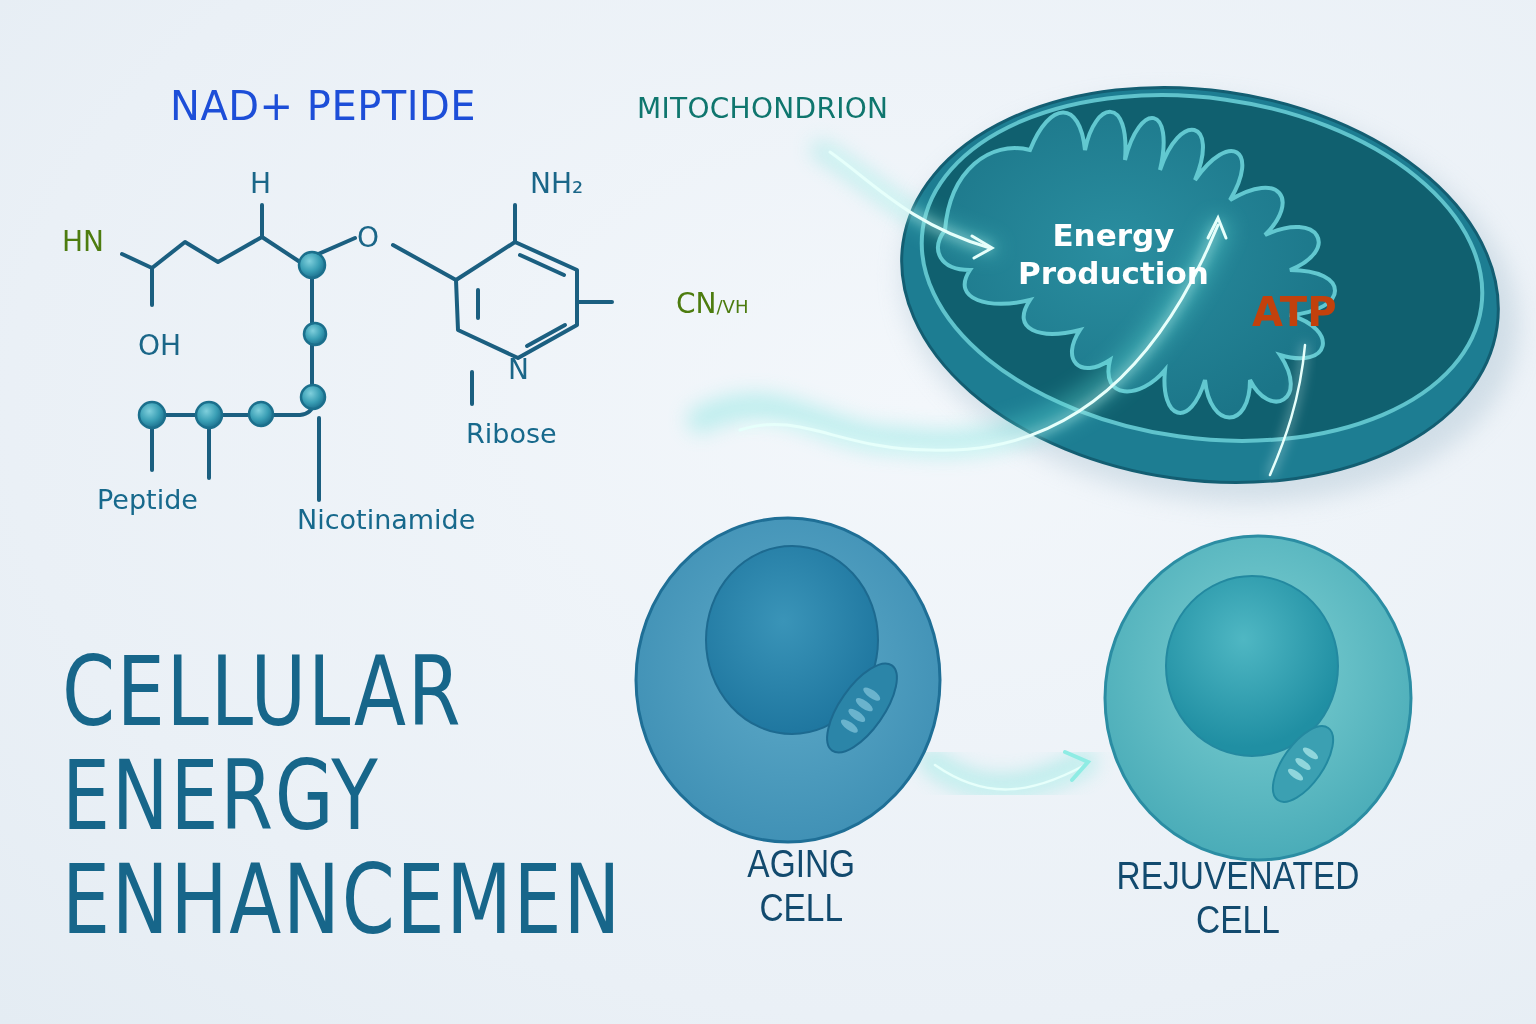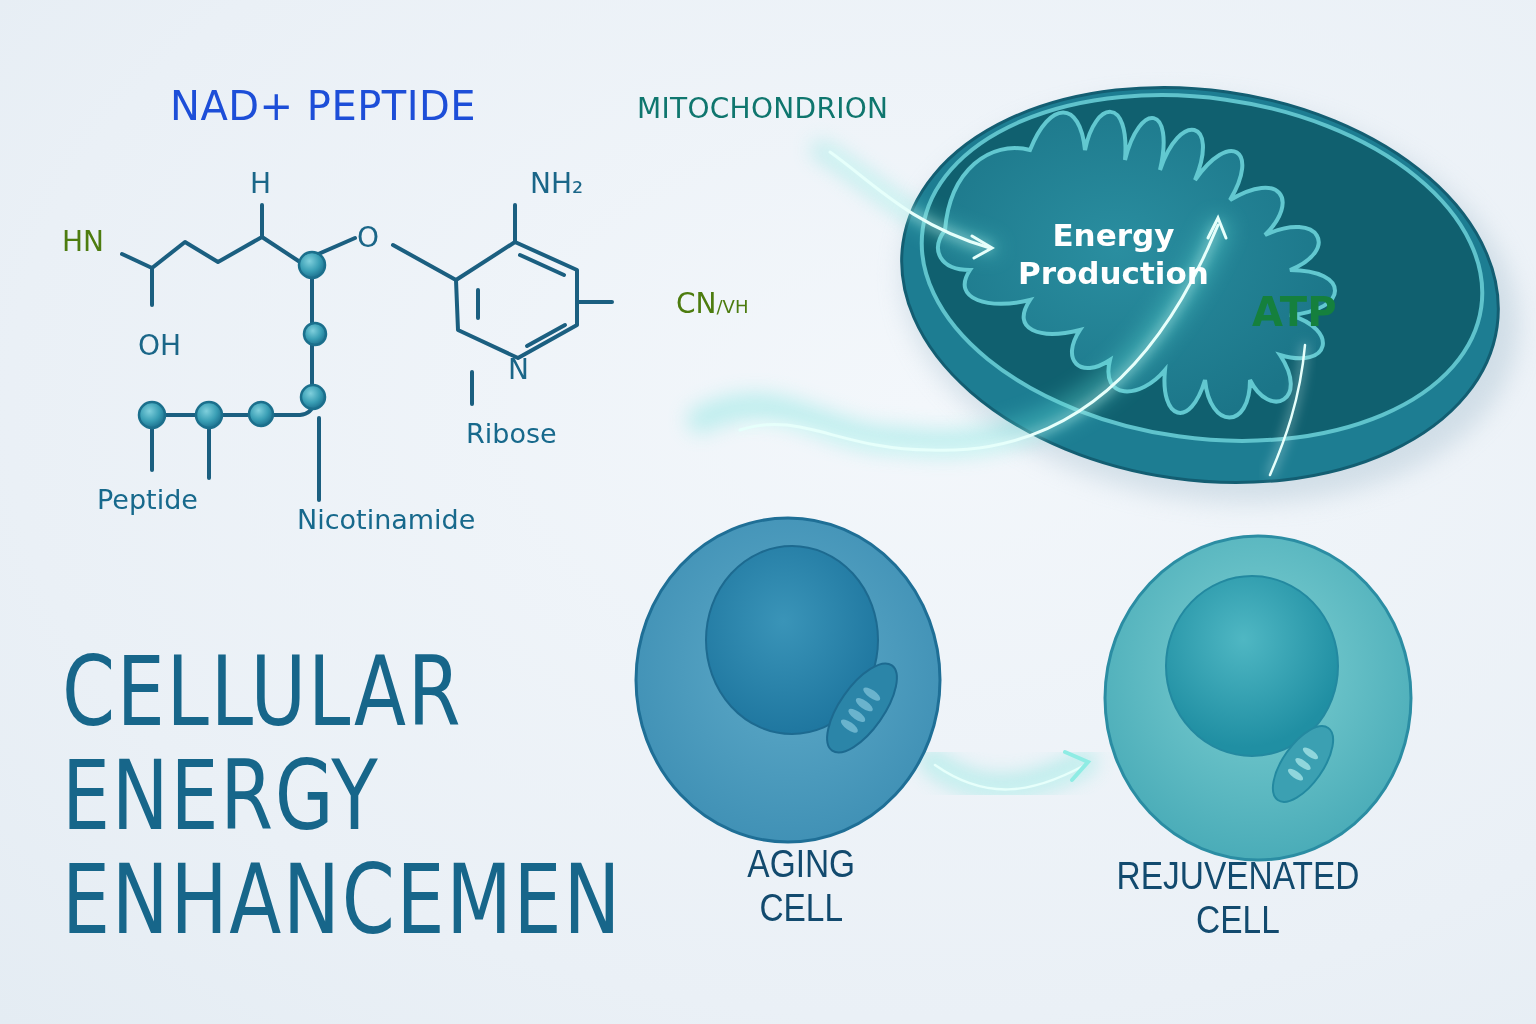--- a/index.html
+++ b/index.html
@@ -7,21 +7,21 @@
        font-family:"DejaVu Sans","Liberation Sans",sans-serif;}
   .bg{position:absolute;inset:0;background:radial-gradient(ellipse at 60% 40%,#f3f7fb 0%,#eaf0f6 70%,#e4ecf3 100%);}
   svg.layer{position:absolute;left:0;top:0;}
   .lbl{position:absolute;white-space:nowrap;line-height:1;}
   .title-top{left:170px;top:86px;font-size:40px;color:#1d4ed8;letter-spacing:0.5px;font-weight:500;}
   .atom{color:#4d7c0f;font-size:28px;}
   .atom.teal{color:#1a6688;}
   .part{color:#17698c;font-size:27px;}
   .mito-label{left:637px;top:95px;font-size:28px;color:#0f766e;letter-spacing:0.3px;}
   .energy{left:1018px;top:216px;font-size:31px;color:#ffffff;font-weight:bold;line-height:38px;text-align:center;white-space:pre;}
-  .atp{left:1252px;top:292px;font-size:40px;color:#15803d;font-weight:bold;}
+  .atp{left:1252px;top:292px;font-size:40px;color:#c2410c;font-weight:bold;}
   .headline{left:62px;top:640px;font-size:96px;color:#17668a;line-height:104px;letter-spacing:2px;font-family:"DejaVu Sans Condensed","DejaVu Sans","Liberation Sans",sans-serif;transform:scaleX(0.88);transform-origin:left top;}
   .cell-lbl{font-size:38px;color:#124a6e;text-align:center;line-height:44px;font-family:"Liberation Sans",sans-serif;transform:scaleX(0.88);}
   .aging{left:740px;top:842px;}
   .rejuv{left:1100px;top:854px;}
 </style>
 </head>
 <body>
 
 <div class="bg"></div>
 

